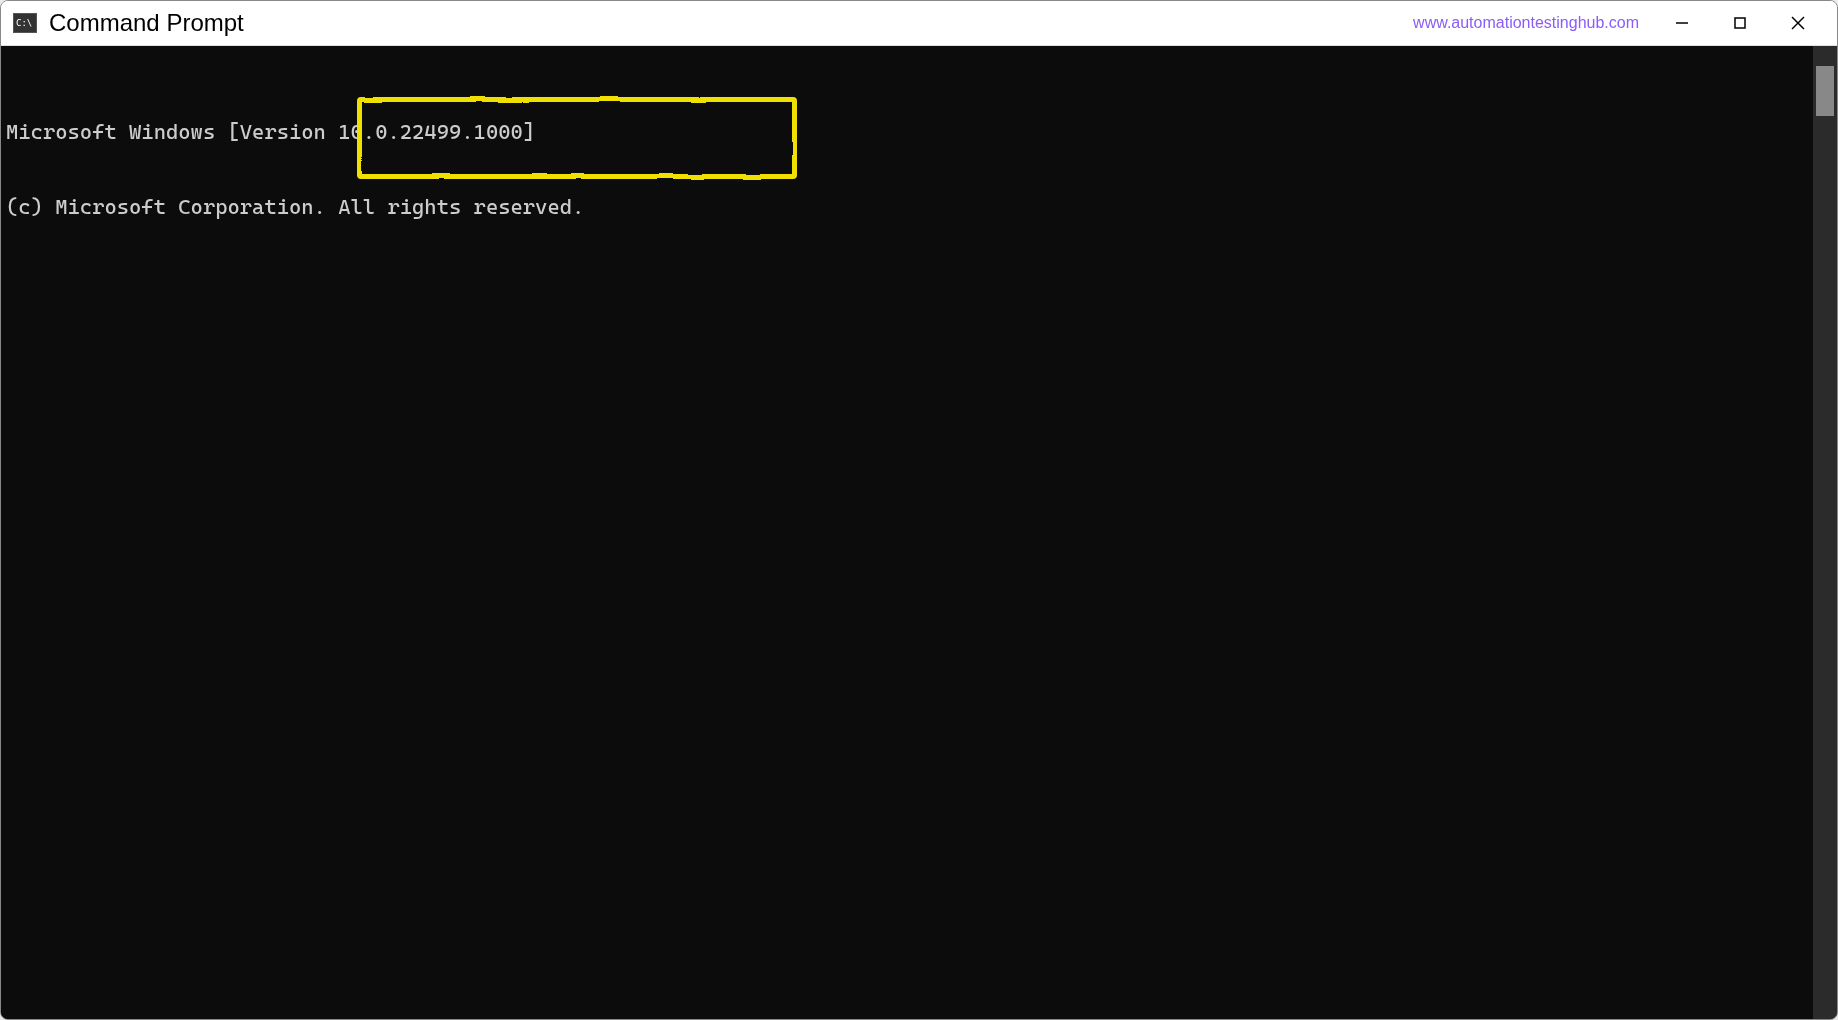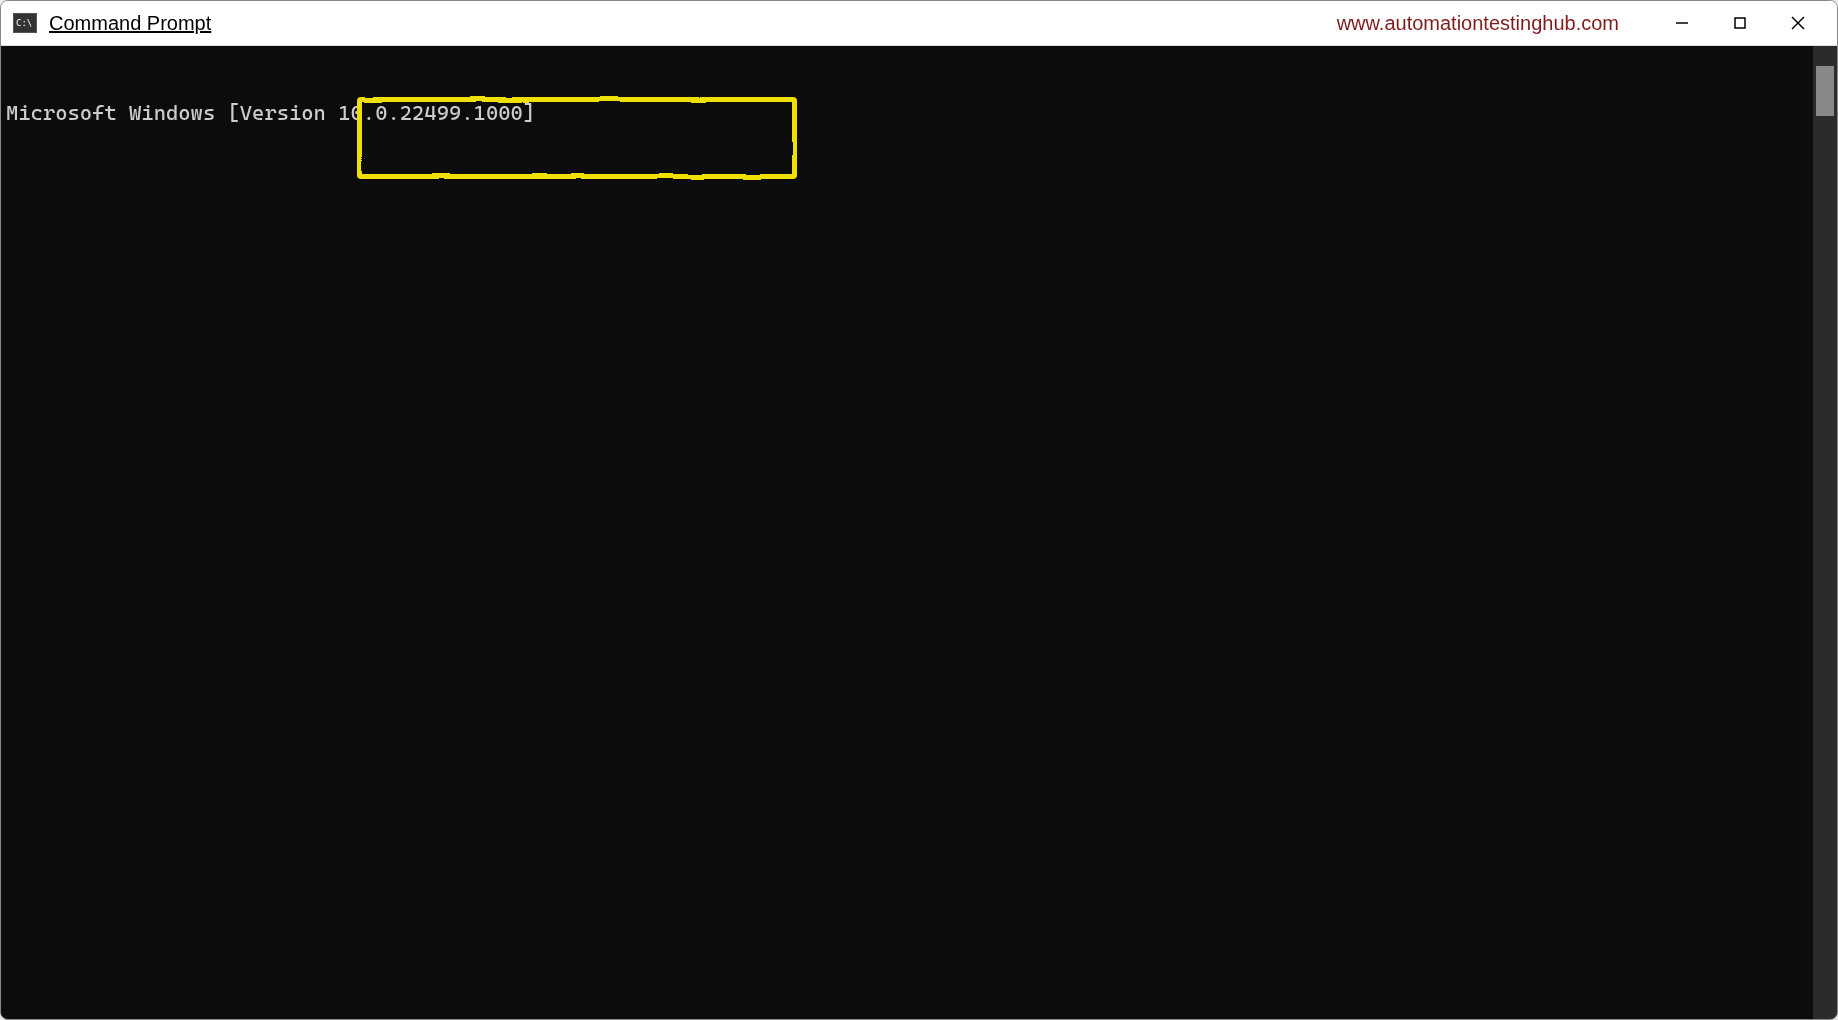--- a/index.html
+++ b/index.html
@@ -51,34 +51,33 @@
     }
     
     .titlebar-icon-inner {
       font-size: 9px;
       color: #fff;
       font-family: monospace;
       line-height: 1;
     }
     
     .titlebar-title {
-      font-size: 20px;
+      font-size: 24px;
       color: #000;
       flex-shrink: 0;
-      text-decoration: underline;
     }
     
     .titlebar-spacer {
       flex: 1;
     }
     
     .titlebar-watermark {
-      font-size: 20px;
-      color: #7f1d1d;
-      margin-right: 34px;
+      font-size: 16px;
+      color: #8b5cf6;
+      margin-right: 14px;
     }
     
     .window-controls {
       display: flex;
       align-items: center;
       gap: 0;
     }
     
     .window-control {
       width: 58px;
@@ -101,21 +100,21 @@
       position: relative;
     }
     
     .terminal {
       flex: 1;
       background: #0c0c0c;
       color: #cccccc;
       font-family: "Cascadia Mono", "Consolas", monospace;
       font-size: 21px;
       line-height: 25px;
-      padding: 5px 0 0 5px;
+      padding: 24px 0 0 5px;
       white-space: pre;
       position: relative;
       overflow: hidden;
     }
     
     .terminal-line {
       display: block;
     }
     
     .redacted {
@@ -193,20 +192,21 @@
           <line x1="2" y1="2" x2="14" y2="14" stroke="#000" stroke-width="1.5"></line>
           <line x1="14" y1="2" x2="2" y2="14" stroke="#000" stroke-width="1.5"></line>
         </svg>
       </div>
     </div>
   </div>
 
   <div class="terminal-wrapper">
     <div class="terminal">
       <span class="terminal-line">Microsoft Windows [Version 10.0.22499.1000]</span>
+      <span class="terminal-line">(c) Microsoft Corporation. All rights reserved.</span>
       <span class="terminal-line"> </span>
       
       <div class="highlight-box" id="highlight-box" style="left: 356px; top: 51px; width: 440px; height: 82px;"></div>
     </div>
 
     <div class="scrollbar">
       <div class="scrollbar-thumb"></div>
     </div>
   </div>
 

